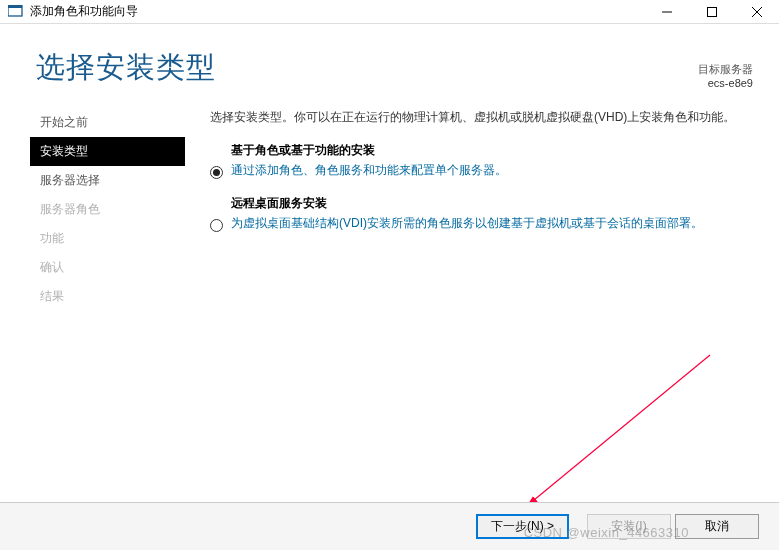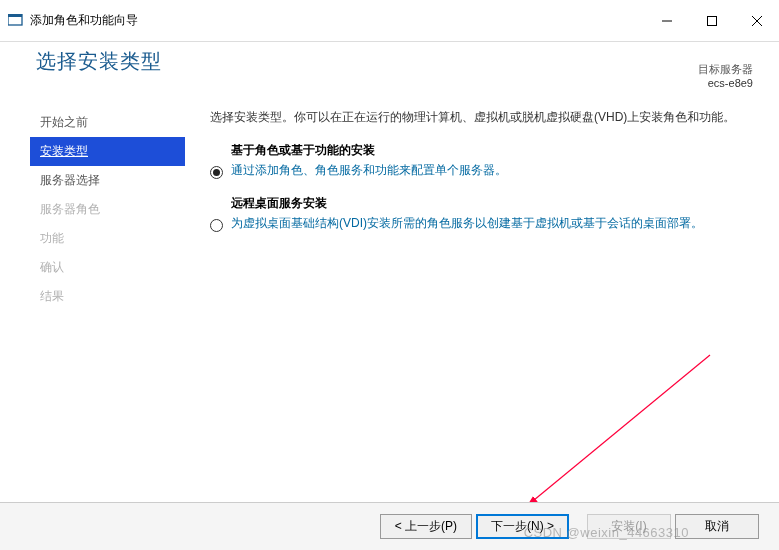--- a/index.html
+++ b/index.html
@@ -1,33 +1,33 @@
 <!DOCTYPE html>
 <html><head>
   <meta charset="utf-8">
   <style>
     * { margin: 0; padding: 0; box-sizing: border-box; font-family: "Microsoft YaHei", "Segoe UI", sans-serif; }
     body { width: 779px; height: 550px; background: #fff; position: relative; overflow: hidden; }
     
-    .titlebar { height: 42px; display: flex; align-items: center; border-bottom: 1px solid #ddd; }
+    .titlebar { height: 24px; display: flex; align-items: center; border-bottom: 1px solid #ddd; }
     .titlebar-icon { width: 16px; height: 14px; margin: 0 6px 0 8px; }
     .titlebar-icon svg { display: block; }
     .title-text { font-size: 12px; color: #000; flex: 1; }
     .win-controls { display: flex; height: 100%; }
     .win-btn { width: 45px; height: 100%; display: flex; align-items: center; justify-content: center; font-size: 11px; color: #000; cursor: pointer; }
     .win-btn svg { display: block; }
     
     .header-area { position: absolute; top: 48px; left: 36px; right: 20px; }
-    .page-title { font-size: 20px; color: #1a5b8f; font-weight: 300; letter-spacing: 1px; }
+    .page-title { font-size: 29px; color: #1a5b8f; font-weight: 300; letter-spacing: 1px; }
     .target-label { position: absolute; top: 62px; right: 26px; text-align: right; font-size: 11px; color: #555; }
     .target-name { font-size: 11px; color: #333; }
     
     .sidebar { position: absolute; top: 108px; left: 30px; width: 155px; }
     .sidebar-item { font-size: 12px; padding: 6px 10px; color: #555; cursor: pointer; }
-    .sidebar-item.active { background: #1d4ed8; color: #fff; text-decoration: underline; }
+    .sidebar-item.active { background: #000000; color: #fff; }
     .sidebar-item.disabled { color: #b0b0b0; cursor: default; }
     
     .main { position: absolute; top: 108px; left: 210px; right: 20px; }
     .instruction { font-size: 12px; color: #333; margin-bottom: 16px; line-height: 1.5; }
     
     .option { display: flex; align-items: flex-end; margin-bottom: 16px; }
     .radio { width: 13px; height: 13px; border: 1px solid #333; border-radius: 50%; margin-right: 8px; margin-top: 2px; position: relative; flex-shrink: 0; }
     .radio.selected::after { content: ""; position: absolute; top: 2px; left: 2px; width: 7px; height: 7px; background: #222; border-radius: 50%; }
     .option-body { flex: 1; }
     .option-title { font-size: 12px; font-weight: bold; color: #000; margin-bottom: 2px; }
@@ -113,20 +113,19 @@
 <svg class="arrow" style="top:350px; left:510px;" width="210" height="165">
   <defs>
       <marker id="ah" markerWidth="10" markerHeight="10" refX="8" refY="3" orient="auto">
         <path d="M0,0 L9,3 L0,6 Z" fill="#ff003c"></path>
       </marker>
     </defs>
   <line x1="200" y1="5" x2="18" y2="155" stroke="#ff003c" stroke-width="1.2" marker-end="url(#ah)"></line>
 </svg>
 
 <div class="footer">
-  <div class="footer-btn">&lt; 上一步(P)</div>
   <div class="footer-btn primary">下一步(N) &gt;</div>
   <div style="width:10px"></div>
   <div class="footer-btn disabled">安装(I)</div>
   <div class="footer-btn">取消</div>
 </div>
 
 <div class="watermark">CSDN @weixin_44663310</div>
 
 </body></html>

